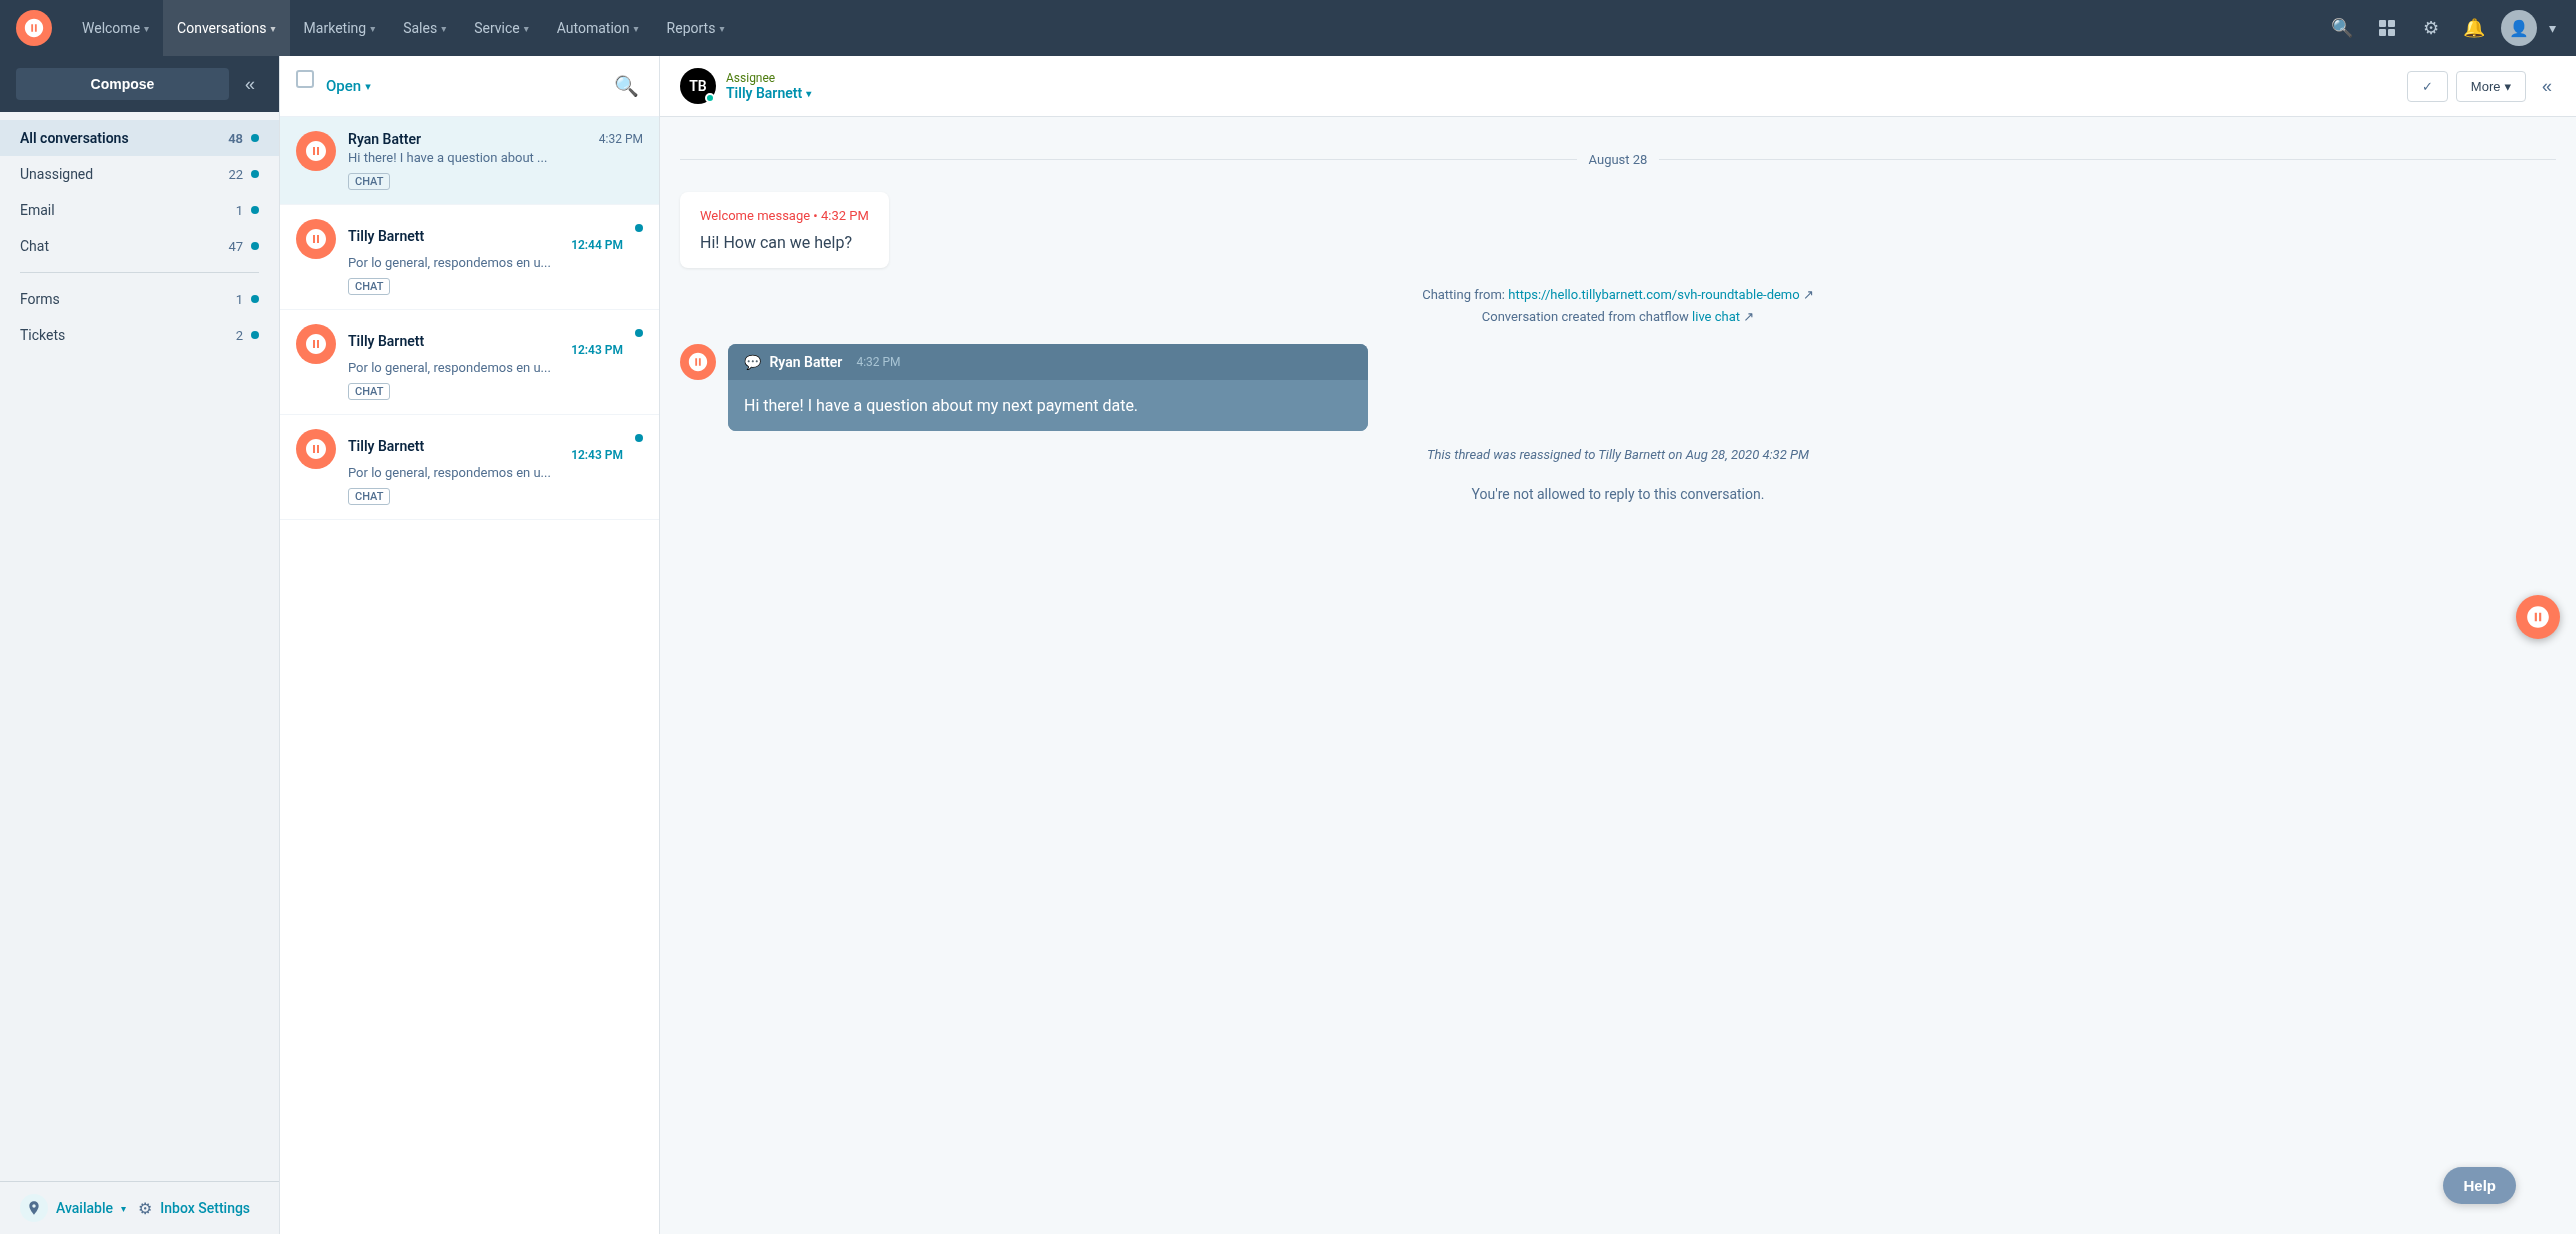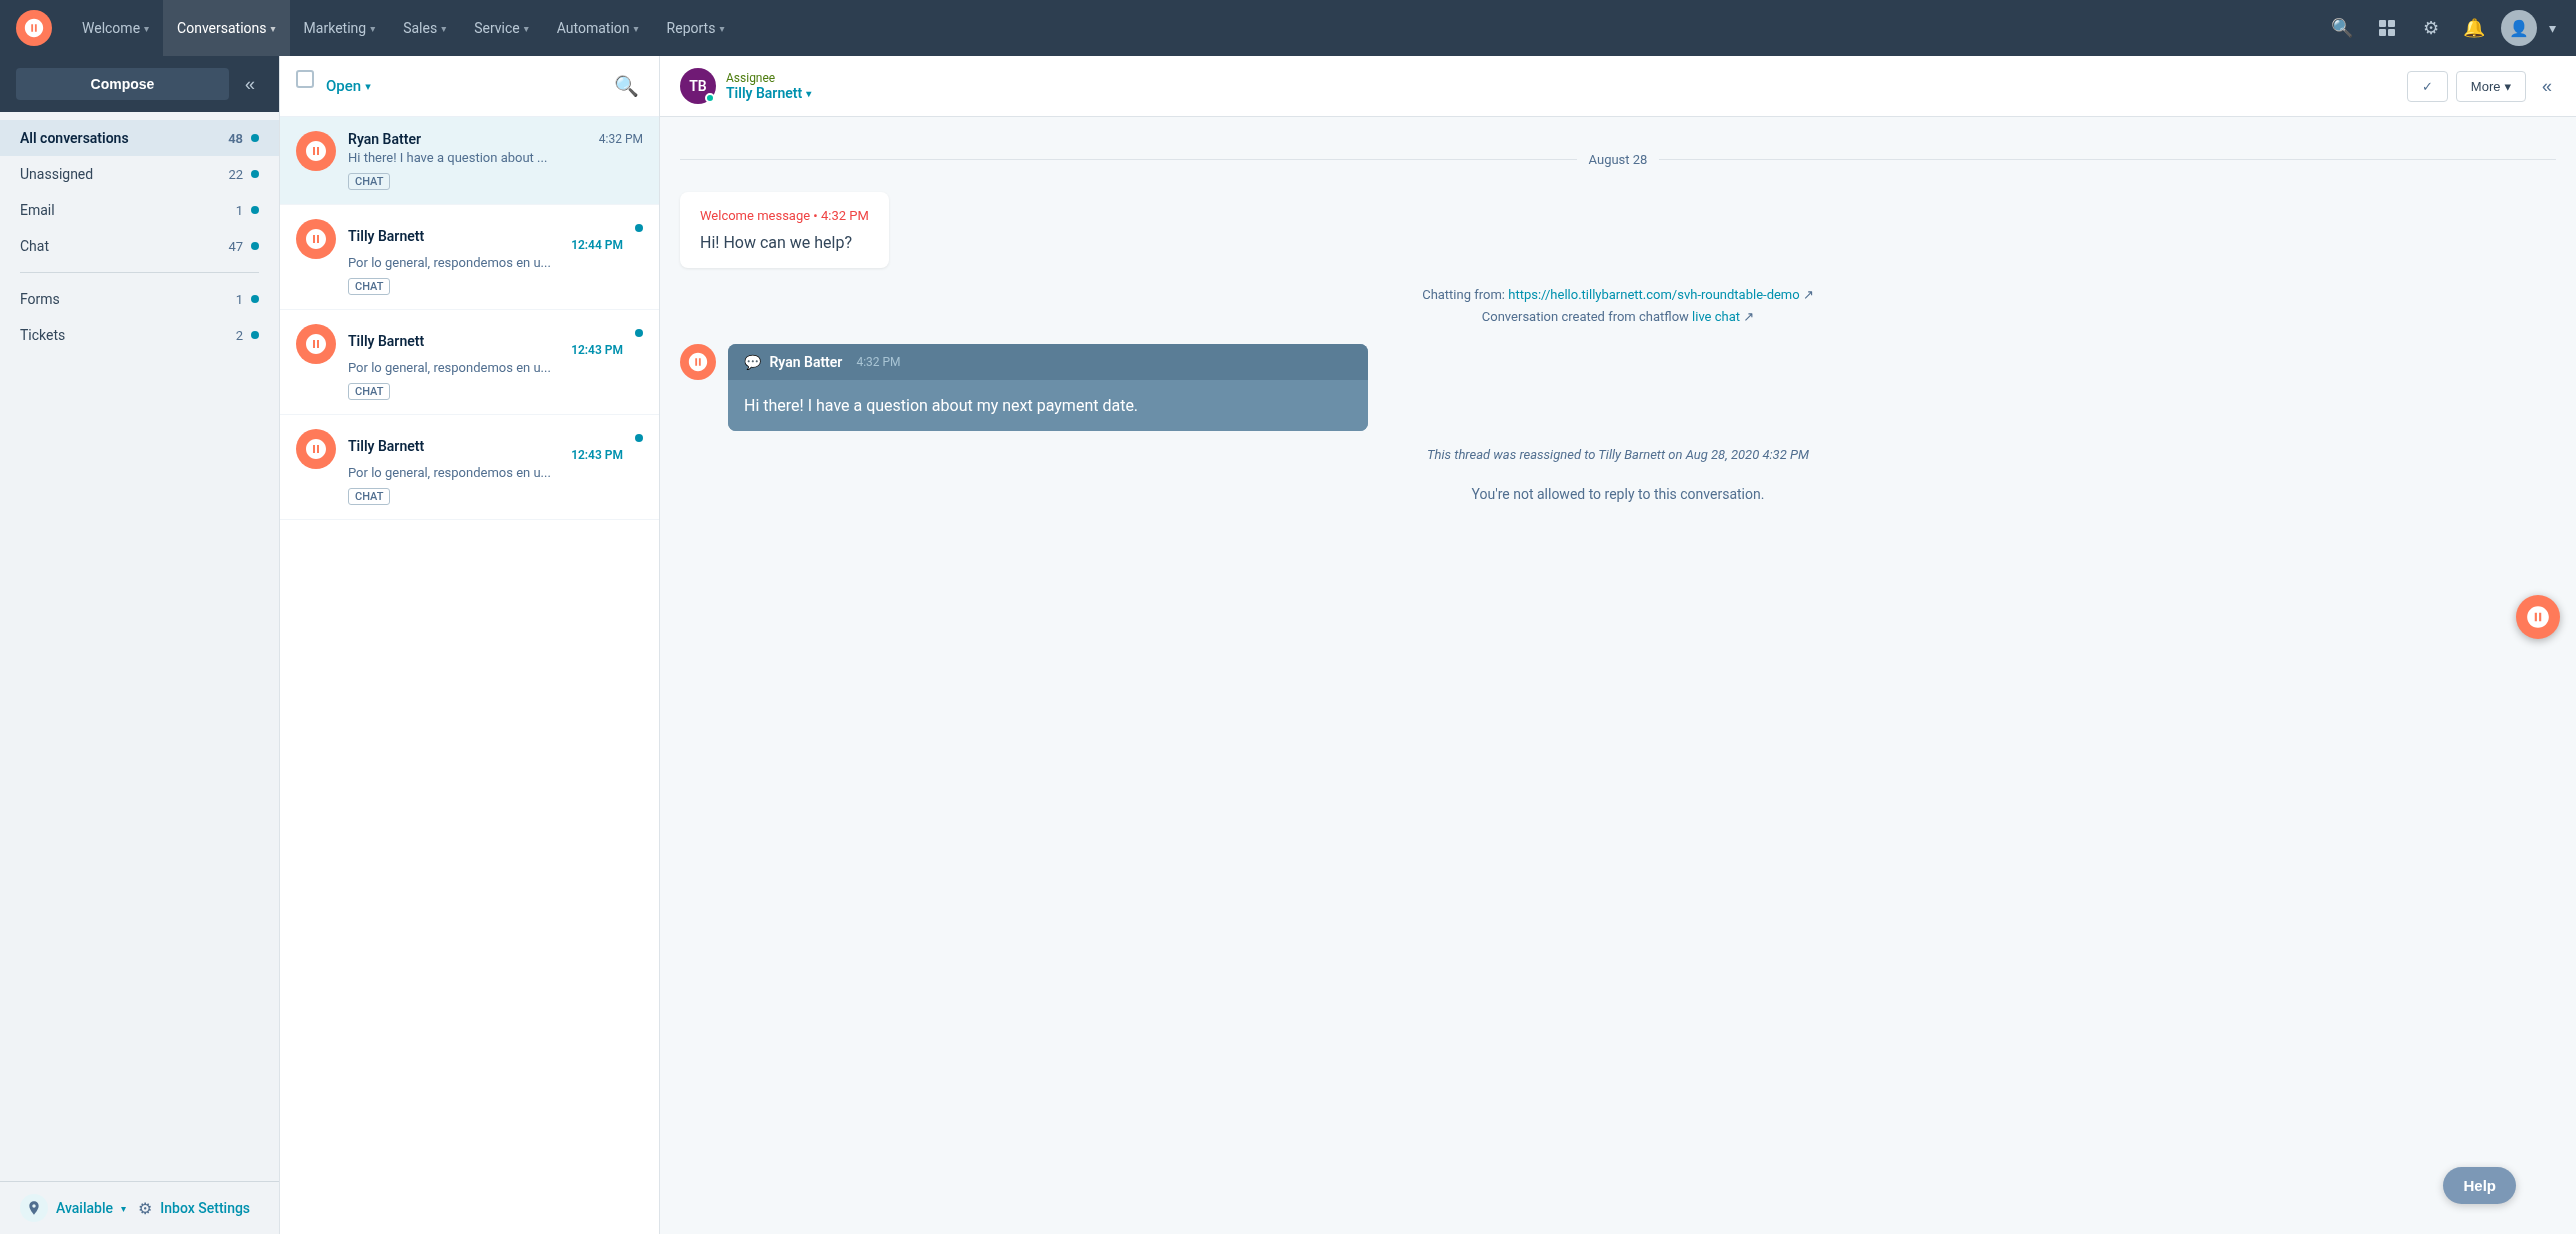--- a/index.html
+++ b/index.html
@@ -255,21 +255,21 @@
       border-bottom: 1px solid #dde3e8;
       padding: 12px 20px;
       display: flex;
       align-items: center;
       gap: 12px;
     }
     .assignee-info { display: flex; align-items: center; gap: 10px; flex: 1; }
     .assignee-avatar {
       width: 36px; height: 36px;
       border-radius: 50%;
-      background: #701a75;
+      background: #000000;
       position: relative;
       display: flex; align-items: center; justify-content: center;
       color: #fff;
       font-size: 14px;
       font-weight: 600;
       flex-shrink: 0;
     }
     .assignee-status {
       width: 10px; height: 10px;
       border-radius: 50%;

